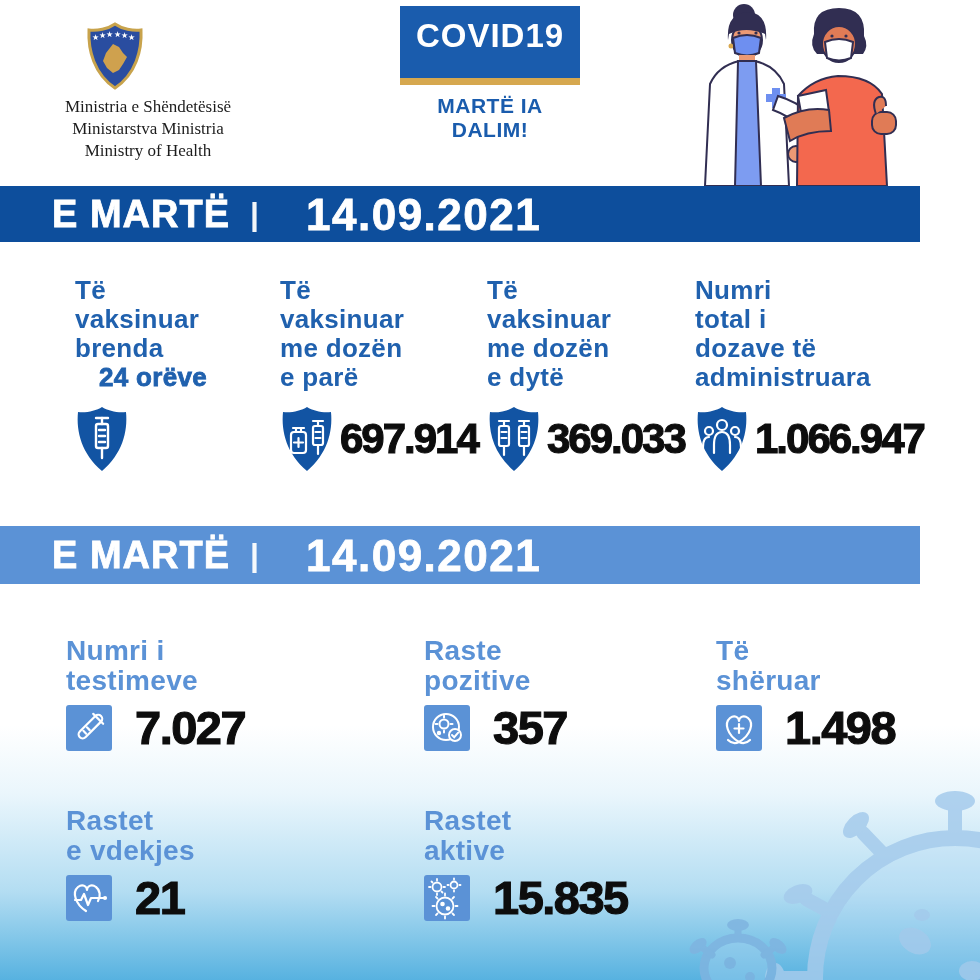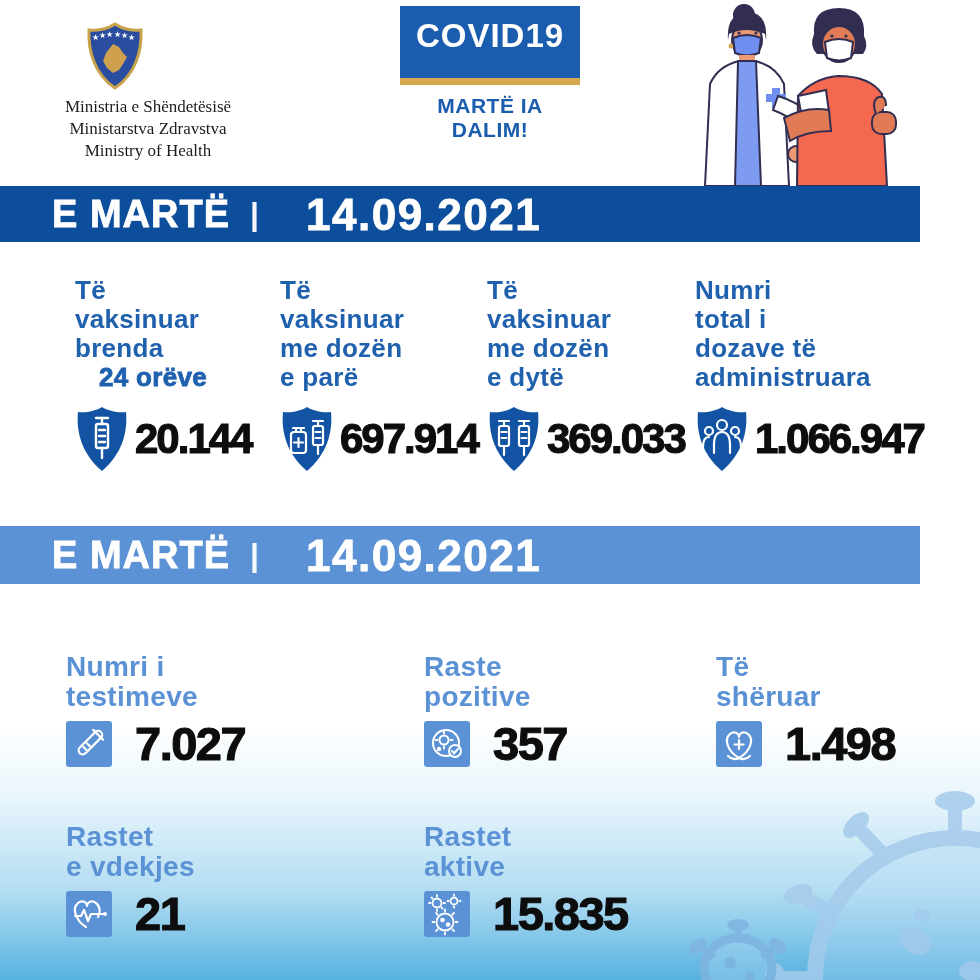--- a/index.html
+++ b/index.html
@@ -25,21 +25,21 @@
   .banner-light{top:526px;height:58px;background:#5b92d6;}
   .banner .day{position:absolute;left:52px;top:0;font-size:38px;line-height:56px;letter-spacing:1px;-webkit-text-stroke:.8px #fff;}
   .banner .sep{position:absolute;left:250px;top:0;font-size:32px;line-height:56px;opacity:.95;}
   .banner .date{position:absolute;left:306px;top:0;font-size:44px;line-height:57px;letter-spacing:1.5px;-webkit-text-stroke:.8px #fff;}
   .banner-light .day{line-height:58px;}
   .banner-light .sep{line-height:58px;}
   .banner-light .date{line-height:59px;}
   
   .vcol{position:absolute;top:276px;width:210px;}
   .vlabel{color:#2061ae;font-weight:bold;font-size:26px;line-height:29px;letter-spacing:.3px;}
-  .pre{white-space:pre-line;margin-top:16px;}
+  .pre{white-space:pre-line;}
   .xbold{display:block;margin-left:24px;-webkit-text-stroke:.8px currentColor;}
   .statrow{display:flex;align-items:center;gap:6px;margin-top:13px;}
   .num{color:#0d0d0d;font-weight:bold;-webkit-text-stroke:1.1px #0d0d0d;white-space:nowrap;}
   .num-v{font-size:42px;letter-spacing:-2px;}
   .cstat{position:absolute;width:330px;}
   .clabel{color:#5b92d6;font-weight:bold;font-size:28px;line-height:30px;letter-spacing:.3px;}
   .cstat .statrow{margin-top:4px;gap:23px;}
   .num-c{font-size:47px;letter-spacing:-1.5px;}
   .watermark{pointer-events:none;}
   .z1{z-index:1;} .z0{z-index:0;}
@@ -90,21 +90,21 @@
         <text x="13" y="16">★</text>
         <text x="20" y="15">★</text>
       <text x="28" y="15">★</text>
         <text x="35" y="16">★</text>
         <text x="42" y="18">★</text>
     </g>
     <path d="M27 22 L33 25 L37 31 L41 35 L37 42 L33 48 L27 51 L21 46 L17 39 L20 31 Z" fill="#cfa14e"></path>
   </svg>
   <div class="abs ministry z1">
     <div>Ministria e Shëndetësisë</div>
-    <div>Ministarstva Zdravstva</div>
+    <div>Ministarstva Ministria</div>
     <div>Ministry of Health</div>
   </div>
 
   <div class="abs covid-logo z1">
     <div class="covid-box">COVID19</div>
     <div class="gold-bar"></div>
     <div class="slogan">MARTË IA DALIM!</div>
   </div>
 
   <svg class="abs illus z1" width="228" height="186" viewBox="0 0 228 186">
@@ -159,21 +159,20 @@
         <g stroke="#ffffff" stroke-width="2.4" fill="none" stroke-linecap="round">
           <line x1="21" y1="13" x2="33" y2="13"></line>
             <line x1="27" y1="13" x2="27" y2="19"></line>
           <rect x="21" y="19" width="12" height="24" rx="2"></rect>
           <line x1="24" y1="25" x2="30" y2="25"></line>
             <line x1="24" y1="31" x2="30" y2="31"></line>
             <line x1="24" y1="37" x2="30" y2="37"></line>
           <line x1="27" y1="43" x2="27" y2="53"></line>
         </g>
       </svg>
-      <span class="num num-v">20.144</span>
     </div>
   </div>
 
   <div class="vcol z1" style="left:280px">
     <div class="vlabel">
       <span class="pre">Të
 vaksinuar
 me dozën
 e parë</span><span class="xbold"></span>
     </div>

